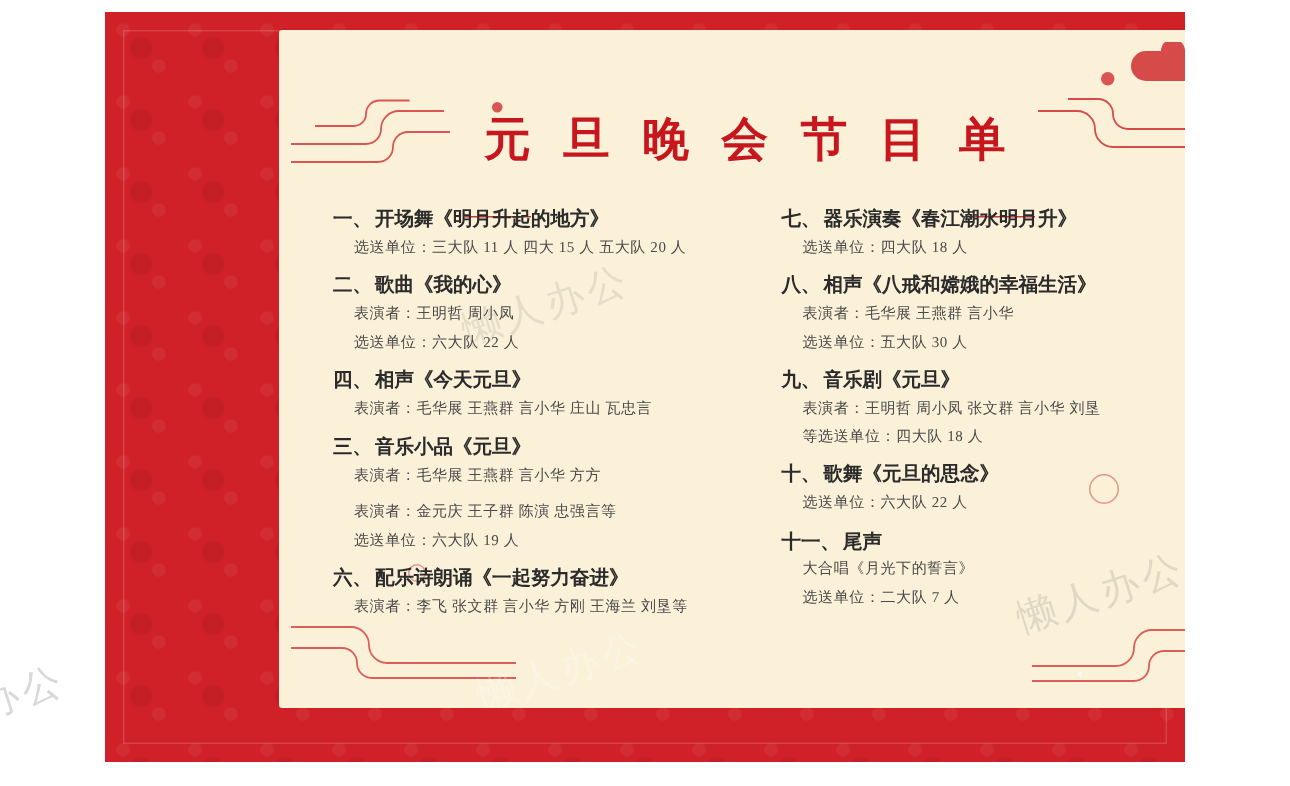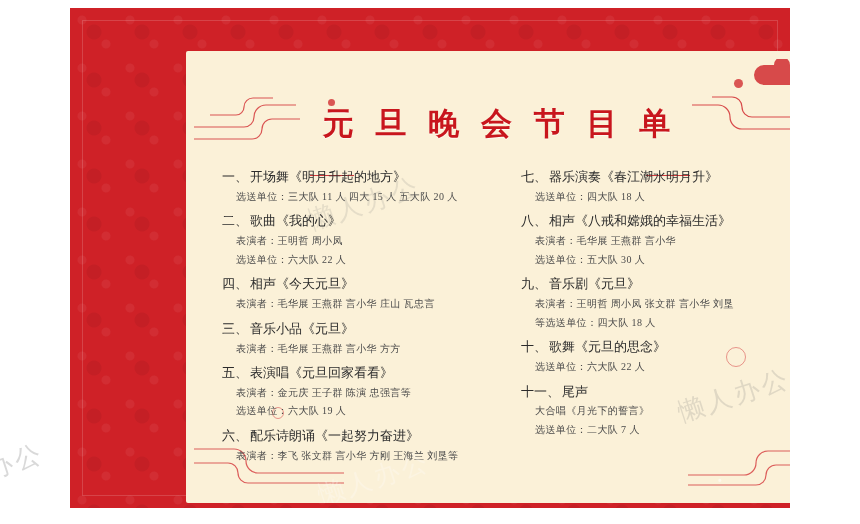--- a/index.html
+++ b/index.html
@@ -40,21 +40,21 @@
     top: 12px;
     right: 12px;
     bottom: 12px;
     border: 1px solid rgba(255,255,255,0.16);
     pointer-events: none;
   }
   
   .card {
     position: absolute;
     left: 116px;
-    top: 43px;
+    top: 12px;
     width: 628px;
     height: 452px;
     background: #fbf1d8;
     background-image:
       radial-gradient(circle at 85% 95%, rgba(255,255,255,0.55) 0 1px, rgba(255,255,255,0) 2px);
     border-radius: 2px;
     overflow: hidden;
     box-shadow: 0 0 0 1px rgba(205,33,39,0.08);
   }
   
@@ -112,21 +112,21 @@
     top: 118px;
     width: 560px;
     display: flex;
     gap: 38px;
   }
   .col { width: 261px; }
   .item { margin-bottom: 9px; }
   .item-title {
     font-family: "Liberation Serif", serif;
     font-size: 13px;
-    font-weight: normal;
+    font-weight: bold;
     color: #2b2b2b;
     line-height: 1.3;
     white-space: nowrap;
   }
   .item-title .idx { margin-right: 2px; }
   .item-line {
     font-family: "Liberation Serif", serif;
     font-size: 10px;
     color: #4a4a4a;
     line-height: 1.55;
@@ -215,21 +215,20 @@
             <div class="item-title"><span class="idx">四、</span><span>相声《今天元旦》</span></div>
             <div class="item-line">表演者：毛华展 王燕群 言小华 庄山 瓦忠言</div>
           </div>
 
           <div class="item">
             <div class="item-title"><span class="idx">三、</span><span>音乐小品《元旦》</span></div>
             <div class="item-line">表演者：毛华展 王燕群 言小华 方方</div>
           </div>
 
           <div class="item">
-            <div class="item-title"><span class="idx">五、</span><span>表演唱《元旦回家看看》</span></div>
             <div class="item-line">表演者：金元庆 王子群 陈演 忠强言等</div>
             <div class="item-line">选送单位：六大队 19 人</div>
           </div>
 
           <div class="item">
             <div class="item-title"><span class="idx">六、</span><span>配乐诗朗诵《一起努力奋进》</span></div>
             <div class="item-line">表演者：李飞 张文群 言小华 方刚 王海兰 刘垦等</div>
           </div>
 
         </div>

